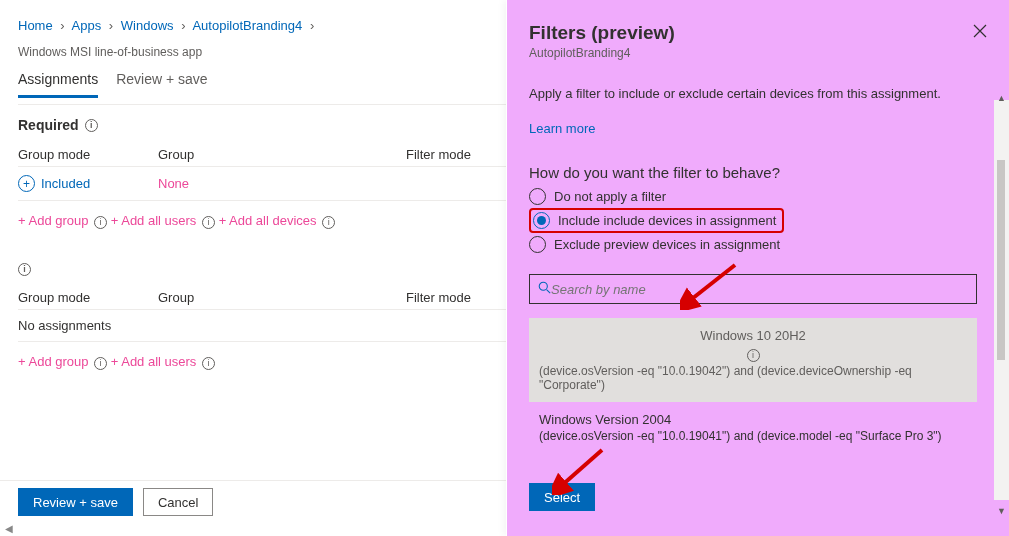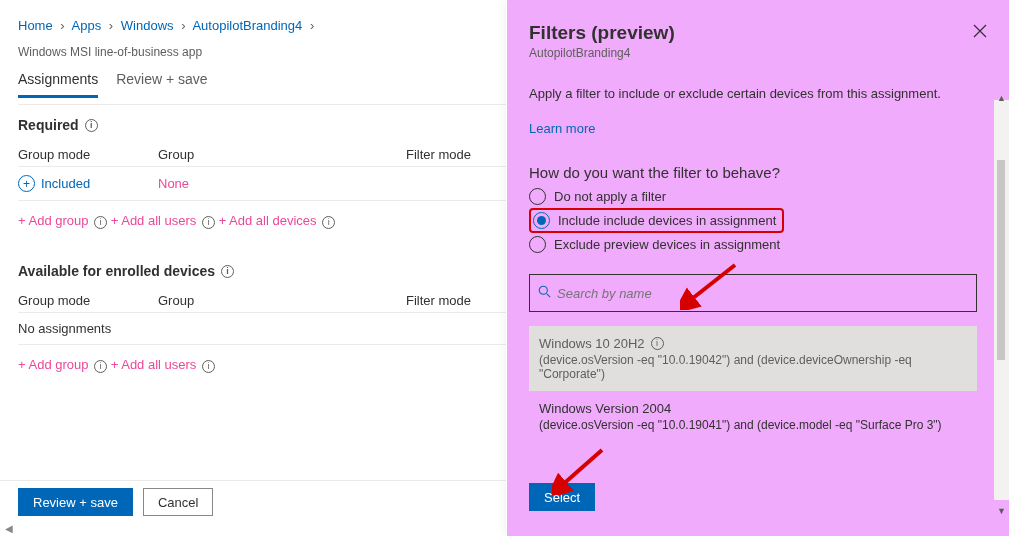--- a/index.html
+++ b/index.html
@@ -165,41 +165,40 @@
   .radio.checked::after {
     content:""; width:9px; height:9px; background:#0067B8; border-radius:50%;
   }
   .radio-row.highlight {
     border:2px solid #d60000; border-radius:4px; padding:2px 6px 2px 2px;
     width:fit-content;
   }
   .search-box {
     margin-top:18px;
     display:flex; align-items:center;
-    border:1px solid #323130; height:38px; padding:0 8px;
+    border:1px solid #323130; height:30px; padding:0 8px;
     width:448px;
-    gap:6px;
   }
   .search-box input {
     border:none; outline:none; flex:1; font-size:13px; color:#605e5c;
     font-style: italic;
     background:transparent;
   }
   .search-icon { color:#0067B8; }
   .filter-list { margin-top:14px; width:448px; }
   .filter-item {
     padding:10px 10px;
     font-size:12px;
   }
   .filter-item.selected { background:#e1dfdd; }
   .filter-item .fi-name {
     font-size:13px; color:#605e5c; margin-bottom:2px;
     display:flex; align-items:center; gap:6px;
   }
-  .filter-item.selected .fi-name { color:#605e5c; }
+  .filter-item.selected .fi-name { color:#605e5c;flex-direction:column; }
   .filter-item .fi-rule { font-size:12px; color:#605e5c; }
   .filter-item:not(.selected) .fi-name { color:#323130; }
   .filter-item:not(.selected) .fi-rule { color:#323130; }
   .panel-footer {
     position:absolute; left:22px; bottom:25px;
   }
   .scroll-indicator {
     position:absolute; right:4px; top:160px; width:8px; height:200px;
     background:#c8c6c4; border-radius:0;
   }
@@ -267,21 +266,20 @@
   <div class="add-row">
     <span class="link">+ Add group</span>
     <span class="info-icon">i</span>
     <span class="link">+ Add all users</span>
     <span class="info-icon">i</span>
     <span class="link">+ Add all devices</span>
     <span class="info-icon">i</span>
   </div>
 
   <div class="section-header">
-    <span>Available for enrolled devices</span>
     <span class="info-icon">i</span>
   </div>
   <div class="grid-header">
     <div class="col-mode">Group mode</div>
     <div class="col-group">Group</div>
     <div class="col-filter">Filter mode</div>
   </div>
   <div class="no-assign">No assignments</div>
   <div class="add-row">
     <span class="link">+ Add group</span>

